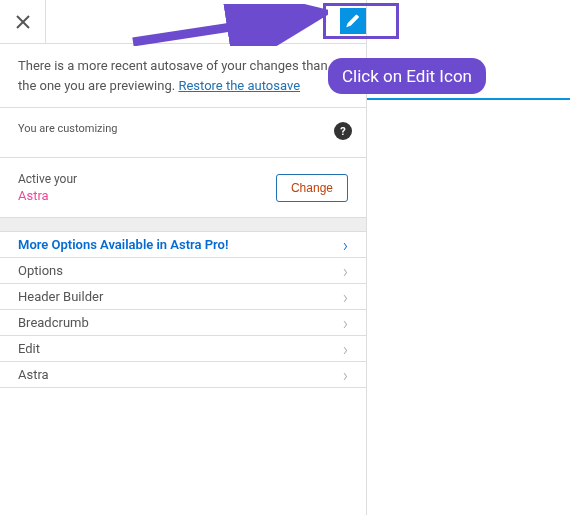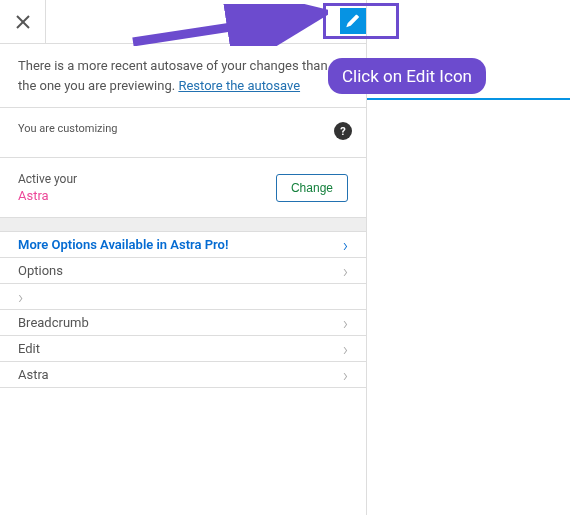--- a/index.html
+++ b/index.html
@@ -9,21 +9,21 @@
 .close-btn { width: 46px; display: flex; align-items: center; justify-content: center; border-right: 1px solid #ddd; color: #555; cursor: pointer; }
 .close-btn svg { width: 14px; height: 14px; }
 .autosave-notice { padding: 12px 18px; font-size: 13px; line-height: 1.5; border-bottom: 1px solid #ddd; color: #555; }
 .autosave-notice a { color: #2271b1; text-decoration: underline; }
 .customizing-block { padding: 14px 18px 22px; border-bottom: 1px solid #ddd; position: relative; }
 .customizing-text { color: #555; font-size: 11px; }
 .help-icon-wrap { position: absolute; right: 14px; top: 14px; width: 18px; height: 18px; background: #333; border-radius: 50%; display: flex; align-items: center; justify-content: center; color: #fff; font-size: 11px; font-weight: bold; cursor: pointer; }
 .theme-block { padding: 14px 18px; border-bottom: 1px solid #ddd; display: flex; justify-content: space-between; align-items: center; }
 .theme-label { color: #555; font-size: 12px; }
 .theme-name { color: #ec4899; font-size: 13px; margin-top: 2px; }
-.change-btn { border: 1px solid #2271b1; background: #fff; color: #15803d; padding: 6px 14px; border-radius: 3px; font-size: 12px; cursor: pointer; }
+.change-btn { border: 1px solid #2271b1; background: #fff; color: #c2410c; padding: 6px 14px; border-radius: 3px; font-size: 12px; cursor: pointer; }
 .spacer-row { height: 14px; background: #eee; border-bottom: 1px solid #ddd; }
 .menu-item { padding: 2px 18px; border-bottom: 1px solid #ddd; display: flex; justify-content: space-between; align-items: center; cursor: pointer; color: #555; font-size: 13px; }
 .menu-item.promo { color: #046bd2; font-weight: 600; }
 .menu-item.promo .chevron { color: #046bd2; }
 .chevron { color: #aaa; font-size: 18px; font-weight: 300; }
 .preview-area { position: absolute; left: 367px; top: 0; right: 0; height: 100%; background: #fff; }
 .preview-separator { position: absolute; left: 367px; right: 0; top: 98px; height: 2px; background: #0693e3; }
 .edit-icon-box { position: absolute; left: 323px; top: 3px; width: 76px; height: 36px; border: 3px solid #6c4bce; display: flex; align-items: center; }
 .edit-icon-btn { width: 26px; height: 26px; background: #0693e3; margin-left: 14px; display: flex; align-items: center; justify-content: center; cursor: pointer; }
 .edit-icon-btn svg { width: 14px; height: 14px; fill: #fff; }
@@ -64,20 +64,21 @@
 
   <div class="menu-item promo">
     <span>More Options Available in Astra Pro!</span>
     <span class="chevron">›</span>
   </div>
   <div class="menu-item">
     <span>Options</span>
     <span class="chevron">›</span>
   </div>
   <div class="menu-item">
+    <span>Header Builder</span>
     <span class="chevron">›</span>
   </div>
   <div class="menu-item">
     <span>Breadcrumb</span>
     <span class="chevron">›</span>
   </div>
   <div class="menu-item">
     <span>Edit</span>
     <span class="chevron">›</span>
   </div>

